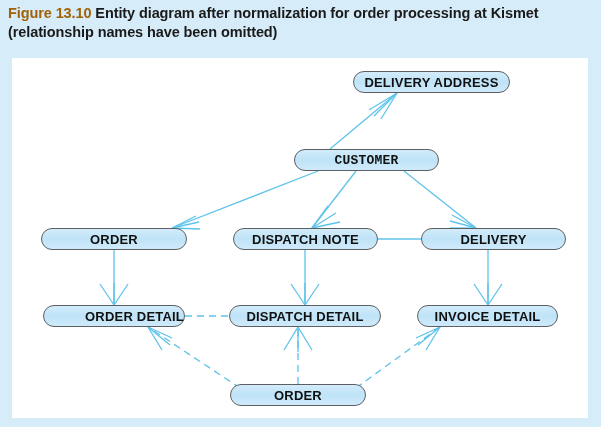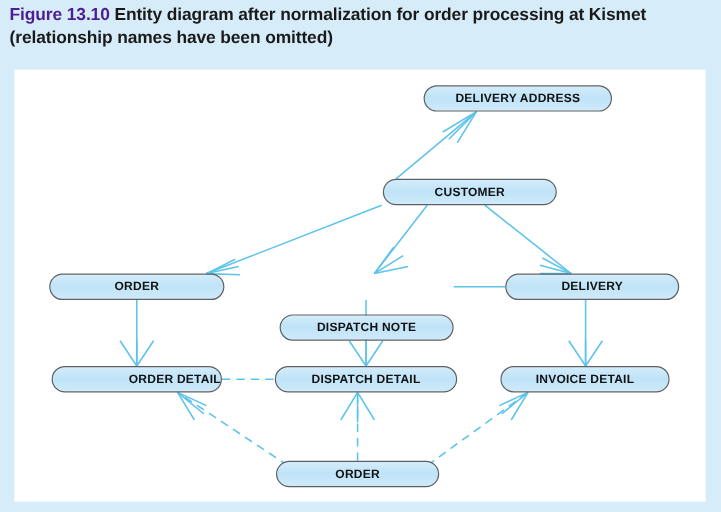--- a/index.html
+++ b/index.html
@@ -19,21 +19,21 @@
     left: 8px;
     top: 4px;
     width: 580px;
     font-size: 14.5px;
     font-weight: bold;
     line-height: 1.33;
     color: #1a1a1a;
     letter-spacing: -0.1px;
   }
   #caption .fig-label {
-    color: #4c1d95;
+    color: #a16207;
   }
   #panel {
     position: absolute;
     left: 12px;
     top: 58px;
     width: 576px;
     height: 360px;
     background: #ffffff;
   }
   #diagram {
@@ -43,21 +43,21 @@
     width: 601px;
     height: 427px;
   }
   .entity {
     position: absolute;
     box-sizing: border-box;
     border: 1.4px solid #5c6063;
     border-radius: 999px;
     background: linear-gradient(to bottom, #d3ecfb 0%, #bfe3f7 48%, #cfeafb 100%);
     color: #111111;
-    font-size: 10px;
+    font-size: 13px;
     font-weight: bold;
     letter-spacing: 0.2px;
     display: flex;
     align-items: center;
     justify-content: center;
     text-align: center;
     white-space: nowrap;
   }
 </style>
 </head>
@@ -142,27 +142,27 @@
       <line x1="440" y1="327" x2="416" y2="338"></line>
       <line x1="440" y1="327" x2="418" y2="345"></line>
       <line x1="440" y1="327" x2="426" y2="350"></line>
     </g>
   </g>
 </svg>
 
 <div class="entity" style="left:353px; top:71px; width:157px; height:22px;">
     <span>DELIVERY ADDRESS</span>
   </div>
-<div class="entity" style="left:319px; top:149px; width:145px; height:22px;">
+<div class="entity" style="left:294px; top:149px; width:145px; height:22px;font-family:Liberation Mono, monospace;">
     <span>CUSTOMER</span>
   </div>
 <div class="entity" style="left:41px; top:228px; width:146px; height:22px;align-items:center;">
     <span>ORDER</span>
   </div>
-<div class="entity" style="left:233px; top:228px; width:145px; height:22px;margin-top:34px;">
+<div class="entity" style="left:233px; top:228px; width:145px; height:22px;">
     <span>DISPATCH NOTE</span>
   </div>
 <div class="entity" style="left:421px; top:228px; width:145px; height:22px;">
     <span>DELIVERY</span>
   </div>
 <div class="entity" style="left:43px; top:305px; width:142px; height:22px;justify-content:flex-end;">
     <span>ORDER DETAIL</span>
   </div>
 <div class="entity" style="left:229px; top:305px; width:152px; height:22px;">
     <span>DISPATCH DETAIL</span>

